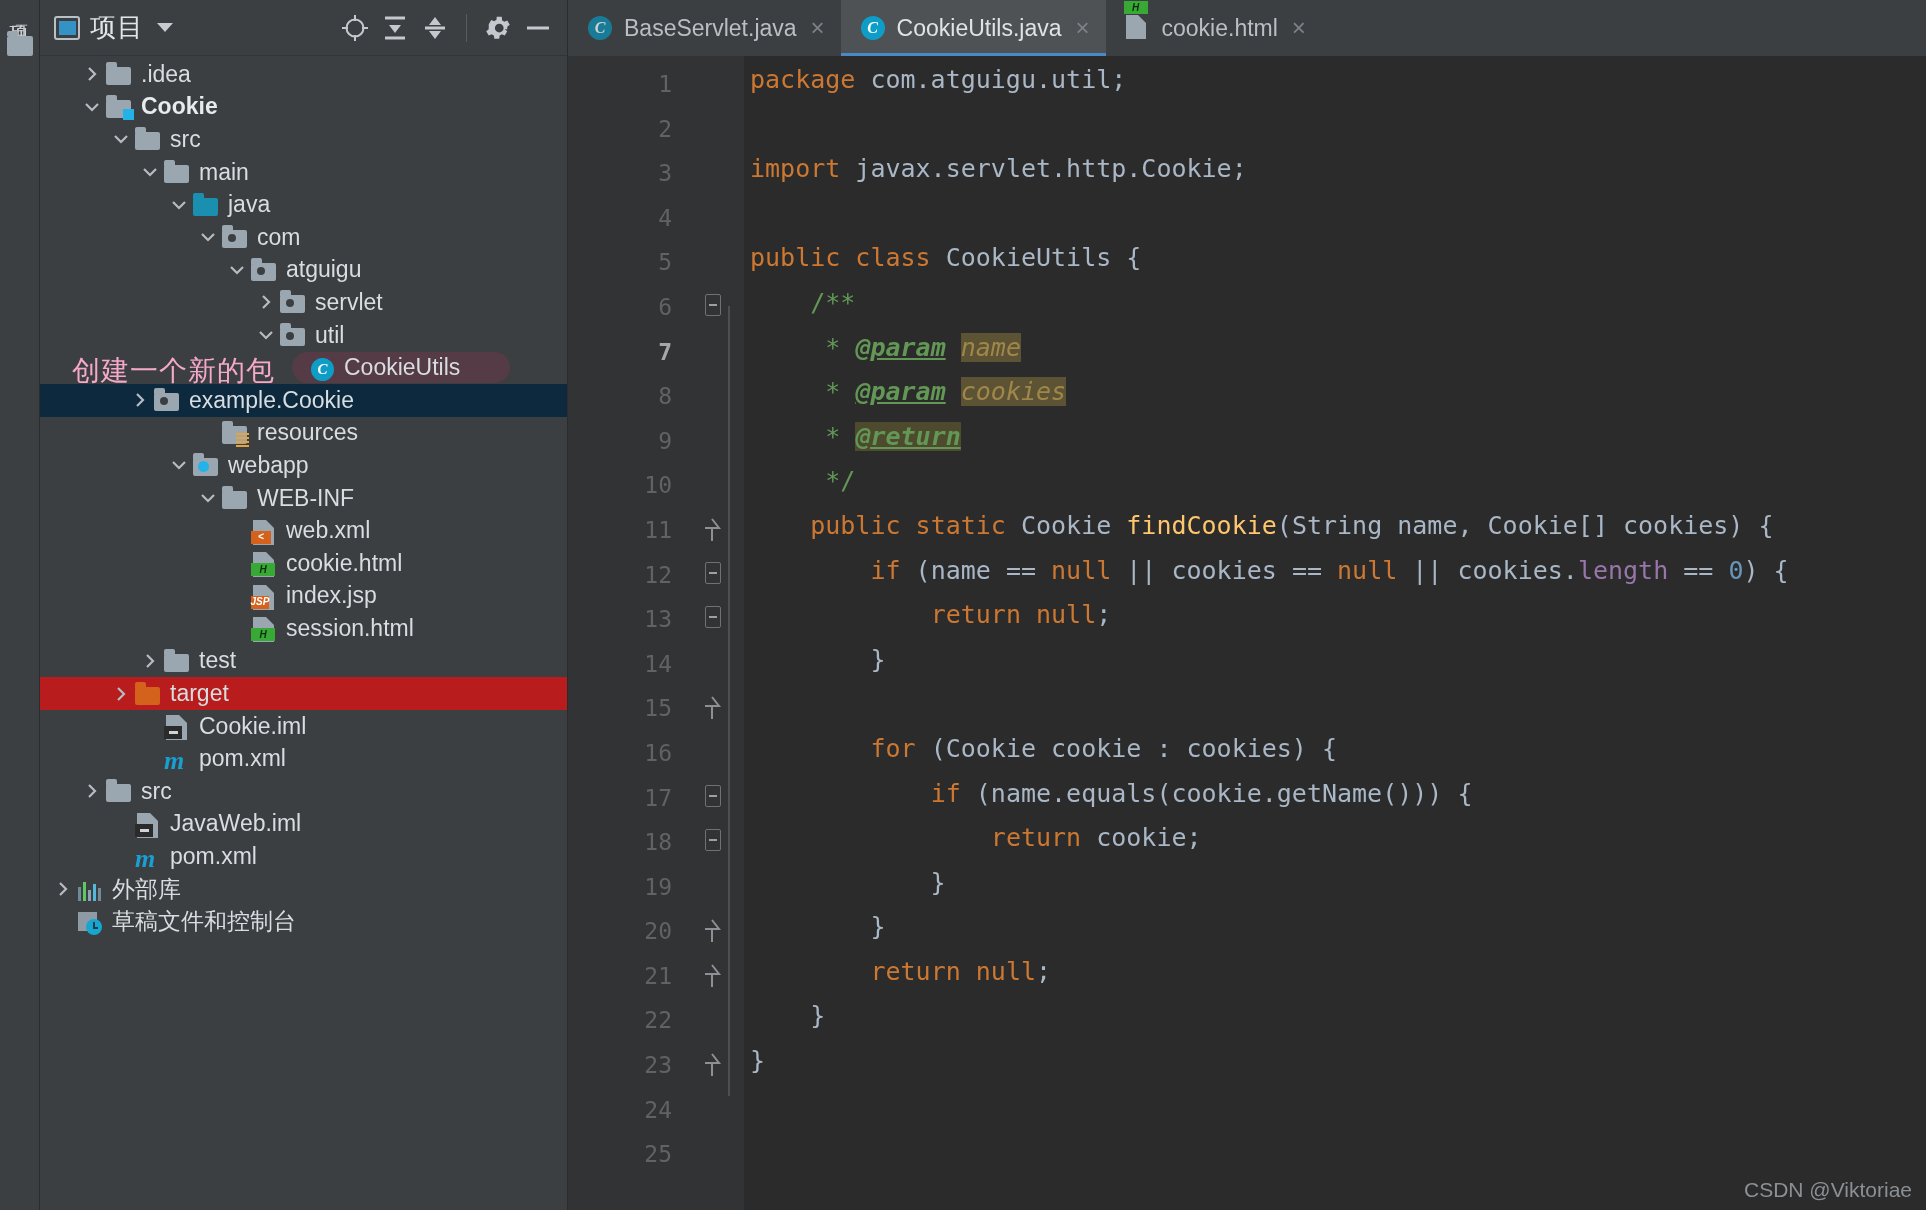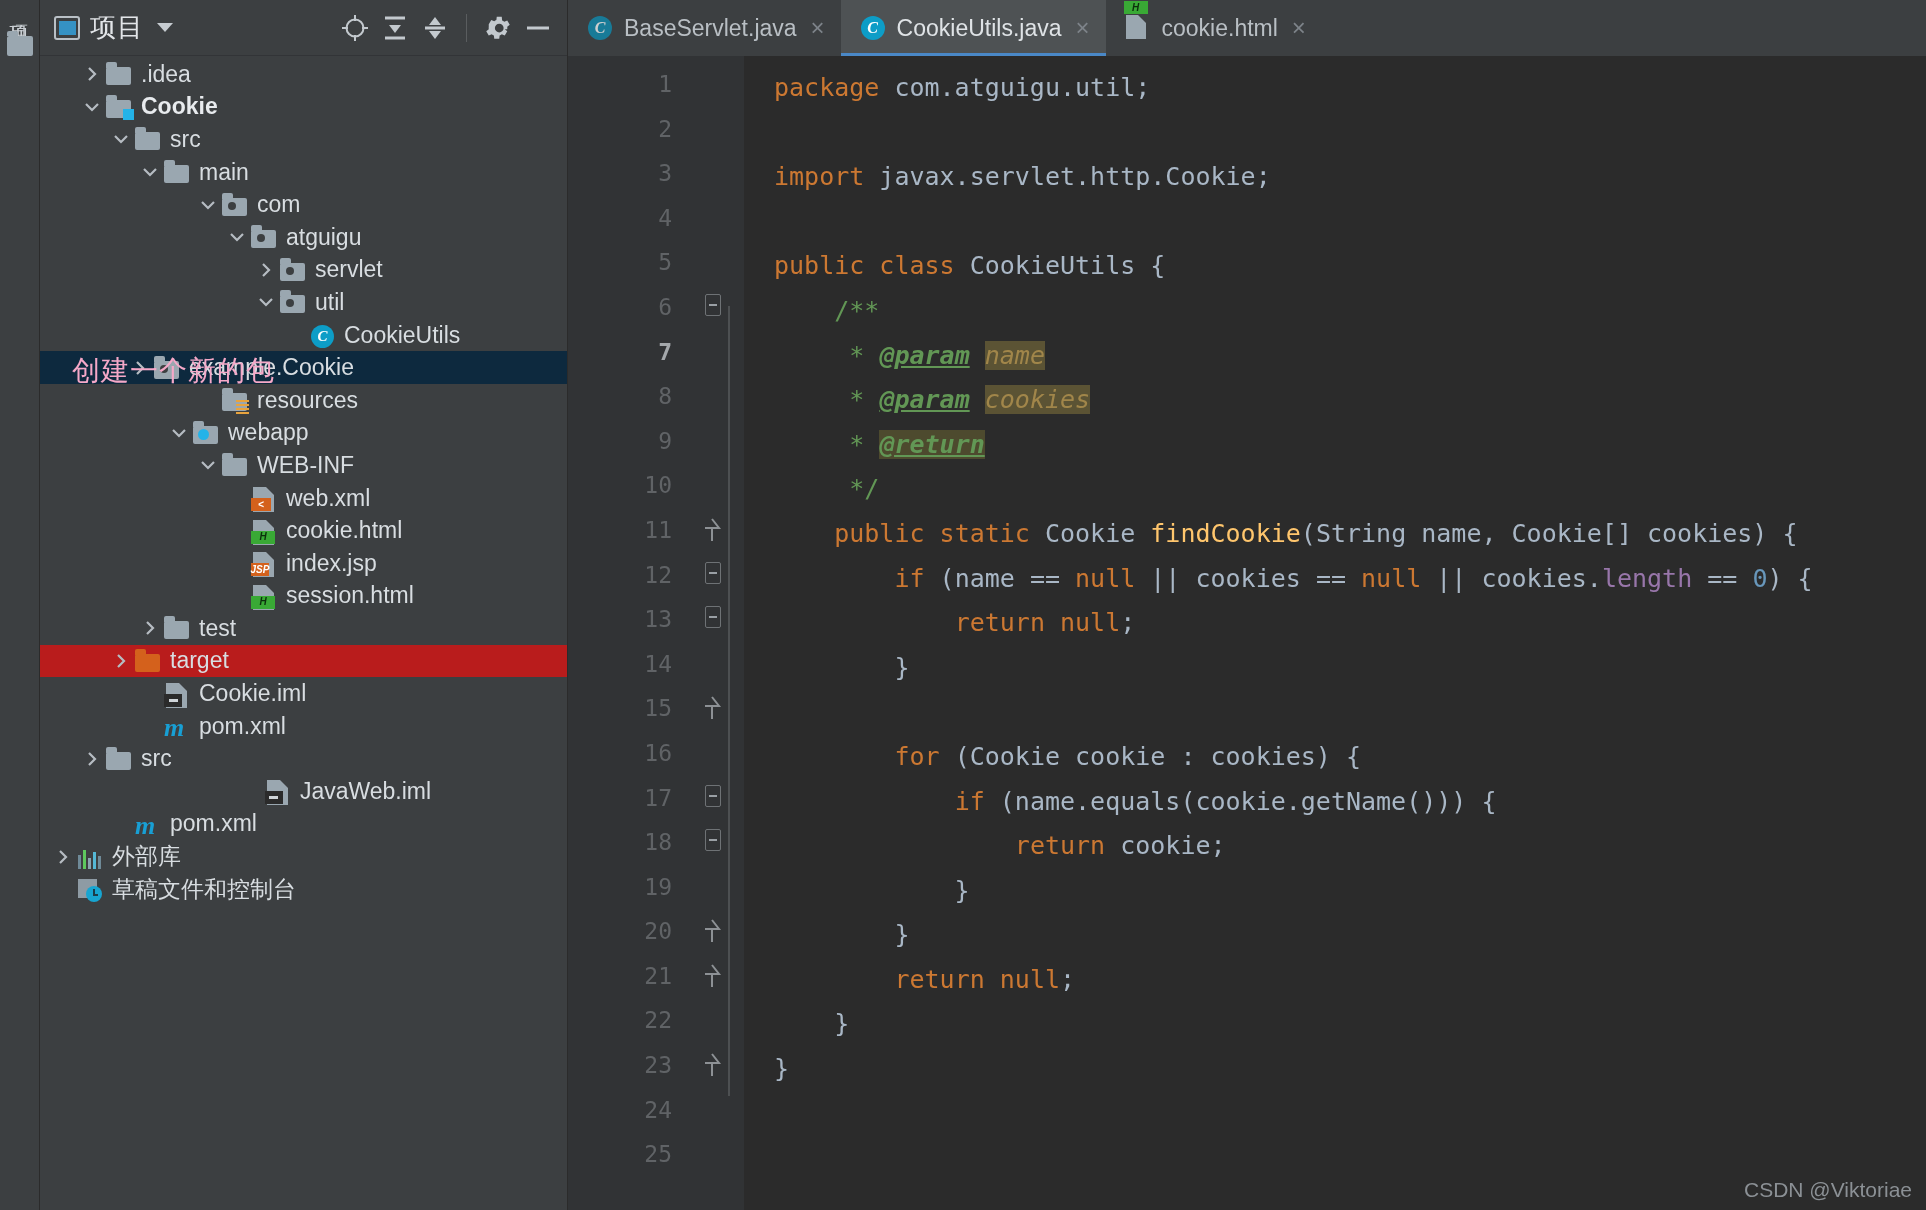--- a/index.html
+++ b/index.html
@@ -217,25 +217,24 @@
   }
   .fold-minus i { position:absolute; left:3px; top:9px; width:8px; height:2px; background:#9aa0a5; }
   .bulb {
     position:absolute; left:14px; top:6px; width:24px; height:30px;
   }
   .bulb .b-top { width:22px; height:22px; border-radius:50%; background:#f5a623; }
   .bulb .b-bot { width:14px; margin:1px auto 0; height:3px; background:#c9c9c9; }
   .bulb .b-bot2{ width:11px; margin:2px auto 0; height:3px; background:#c9c9c9; }
 
   .code {
-    flex: 1 1 auto; padding-top: 10px; position: relative;
+    flex: 1 1 auto; padding-top: 2px; position: relative;
     font-family: "DejaVu Sans Mono", monospace;
     font-size: 25px; color: #a9b7c6;
     overflow: hidden;
-    margin-left: 24px;
   }
   .cl { height: 44.6px; line-height: 44.6px; white-space: pre; padding-left: 6px; }
   .cl.hl { background: #323232; }
   
   .kw  { color: #cc7832; }
   .cls { color: #a9b7c6; }
   .num { color: #6897bb; }
   .cmt { color: #629755; }
   .tag2{ color: #629755; font-weight:bold; font-style:italic; text-decoration: underline; }
   .tagval { color: #a1864a; font-style: italic; text-align: right; }
@@ -351,20 +350,32 @@
             <svg width="20" height="20" viewBox="0 0 20 20">
               <polyline points="4,7 10,13 16,7" fill="none" stroke="#b6bcc2" stroke-width="2.2"></polyline>
             </svg>
           </span>
           <span class="ico grey">
             <i class="f-tab"></i>
             <i class="f-base"></i>
           </span>
           <span class="lbl">main</span>
         </div>
+        <div class="row" style="padding-left: 126px;">
+          <span class="arrow">
+            <svg width="20" height="20" viewBox="0 0 20 20">
+              <polyline points="4,7 10,13 16,7" fill="none" stroke="#b6bcc2" stroke-width="2.2"></polyline>
+            </svg>
+          </span>
+          <span class="ico teal">
+            <i class="f-tab"></i>
+            <i class="f-base"></i>
+          </span>
+          <span class="lbl">java</span>
+        </div>
         <div class="row" style="padding-left: 155px;">
           <span class="arrow">
             <svg width="20" height="20" viewBox="0 0 20 20">
               <polyline points="4,7 10,13 16,7" fill="none" stroke="#b6bcc2" stroke-width="2.2"></polyline>
             </svg>
           </span>
           <span class="ico grey">
             <i class="f-tab"></i>
             <i class="f-base"></i>
             <i class="pkg-dot"></i>
@@ -547,21 +558,21 @@
             <svg width="20" height="20" viewBox="0 0 20 20">
               <polyline points="7,4 13,10 7,16" fill="none" stroke="#b6bcc2" stroke-width="2.2"></polyline>
             </svg>
           </span>
           <span class="ico grey">
             <i class="f-tab"></i>
             <i class="f-base"></i>
           </span>
           <span class="lbl">src</span>
         </div>
-        <div class="row" style="padding-left: 68px; justify-content: center;">
+        <div class="row" style="padding-left: 68px;">
           <span class="arrow empty"></span>
           <span class="ico">
             <i class="file-ico"></i>
             <i class="file-tag tag-iml">
               <i></i>
             </i>
           </span>
           <span class="lbl">JavaWeb.iml</span>
         </div>
         <div class="row" style="padding-left: 68px;">

